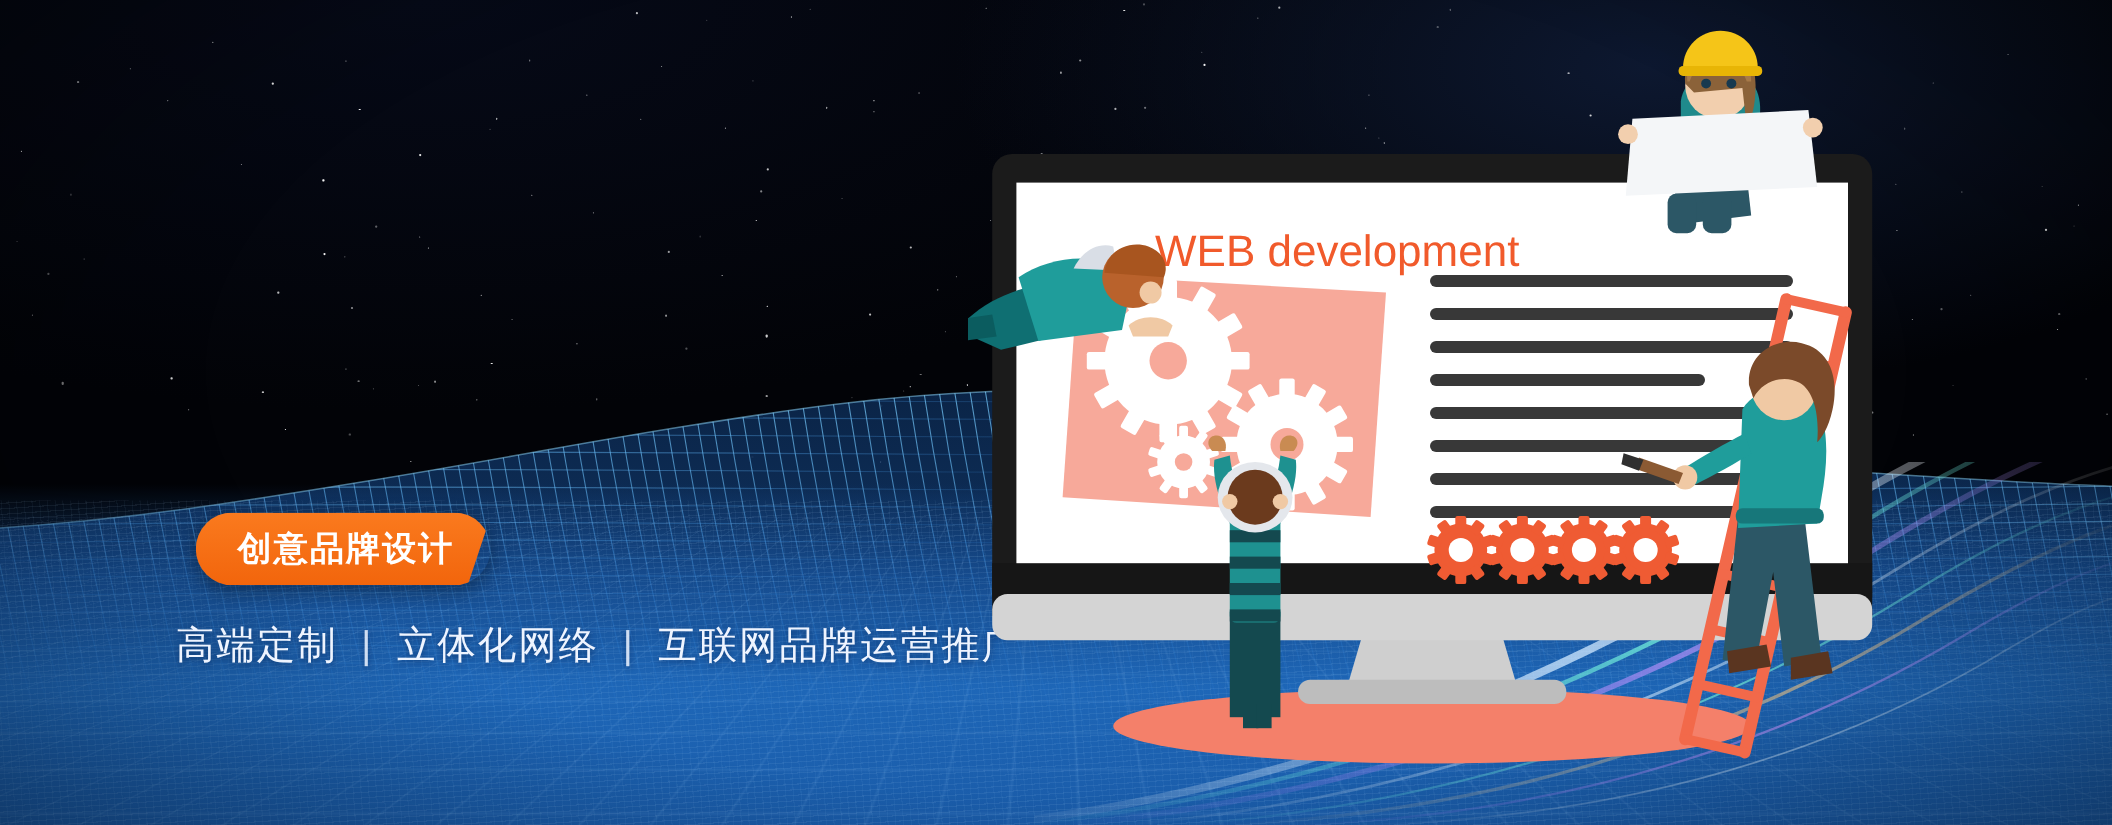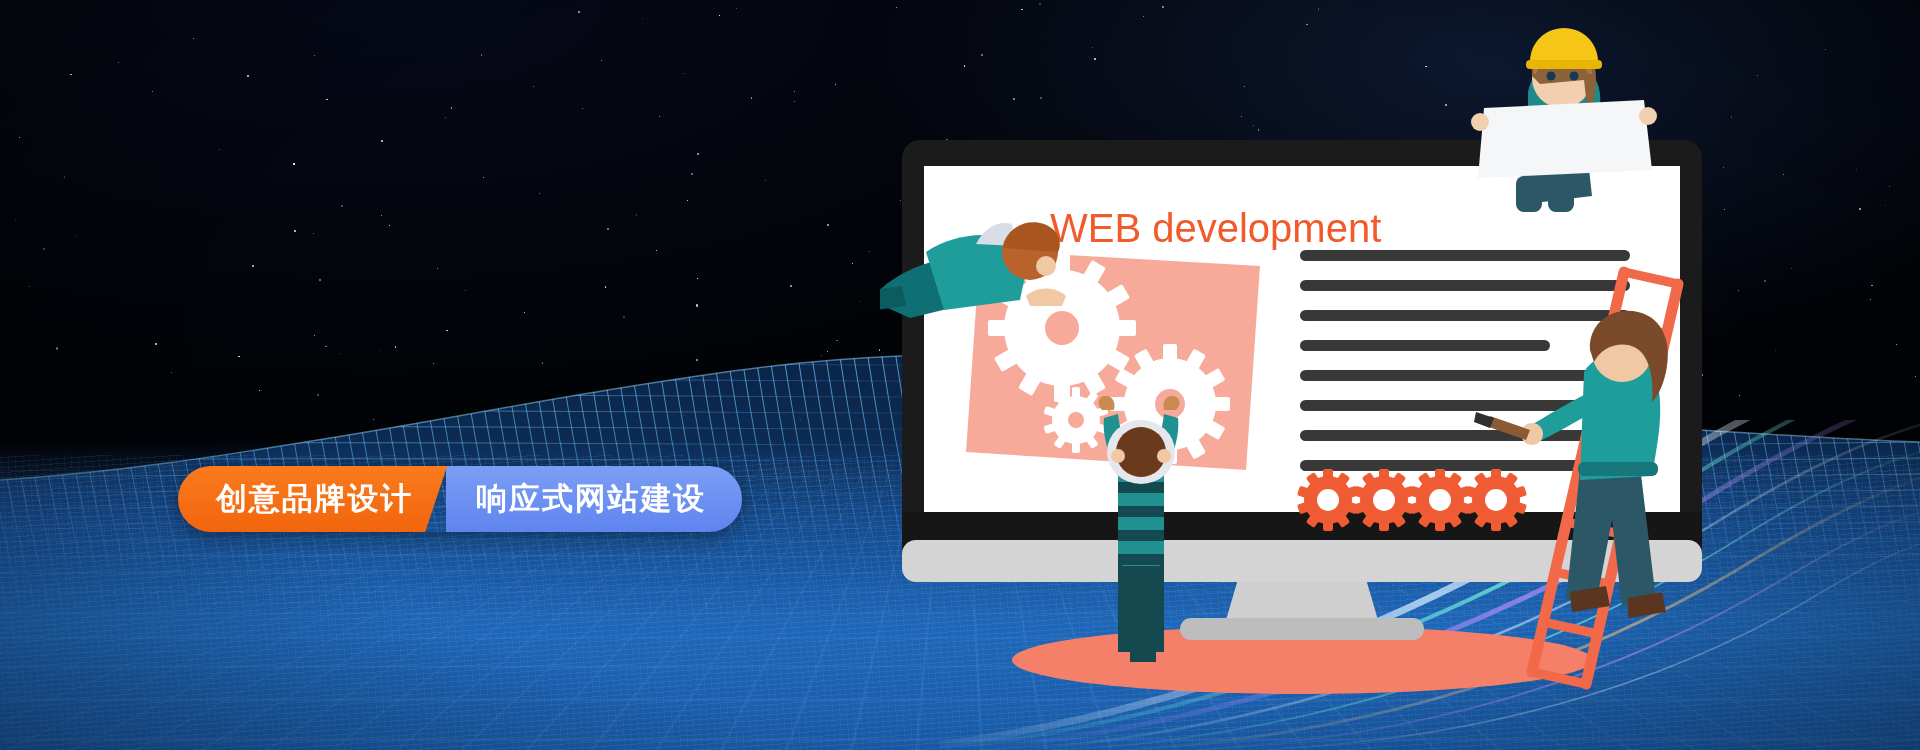--- a/index.html
+++ b/index.html
@@ -560,25 +560,29 @@
   <div class="vignette"></div>
 
   <div class="copy">
 
 
 
     <div class="badges">
       <div class="badge badge-orange">
         <span>创意品牌设计</span>
       </div>
-      <div class="badge badge-blue">
-        <span>响应式网站建设</span>
-      </div>
     </div>
 
+    <div class="tagline">
+      <span>高端定制</span>
+      <span class="sep">|</span>
+      <span>立体化网络</span>
+      <span class="sep">|</span>
+      <span>互联网品牌运营推广</span>
+    </div>
   </div>
 
   <div class="illus">
     <svg viewBox="0 0 1040 750" aria-hidden="true">
 
       <ellipse cx="422" cy="660" rx="290" ry="34" fill="#f4806a"></ellipse>
 
       <g>
         <path d="M368,545 L476,545 L498,620 L346,620 Z" fill="#cfcfcf"></path>
         <rect x="300" y="618" width="244" height="22" rx="11" fill="#bdbdbd"></rect>

